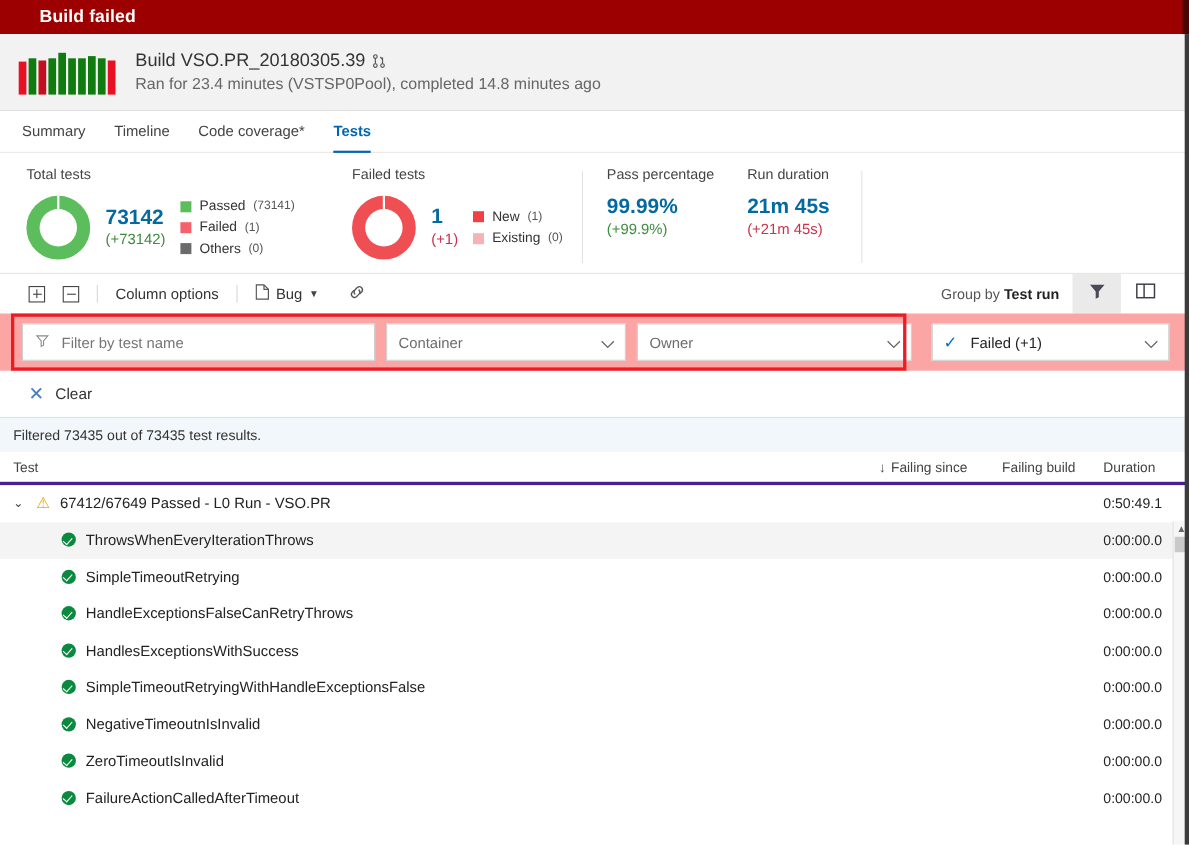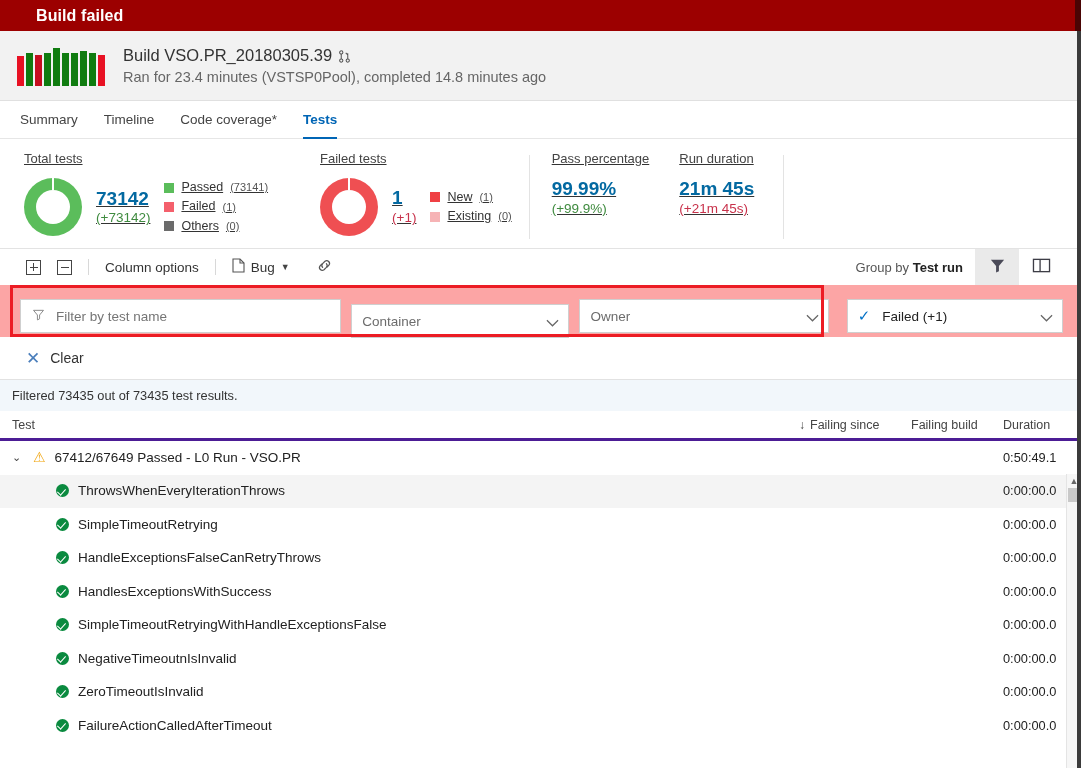--- a/index.html
+++ b/index.html
@@ -61,21 +61,20 @@
   .tab.active:after {
     content: ""; position: absolute; left: 0; right: 0; bottom: 0;
     height: 2px; background: #0065b5;
   }
 
   
   .summary {
     height: 110px; display: flex; align-items: flex-start;
     border-bottom: 1px solid #e3e3e3; background: #fff;
     padding-top: 12px;
-    text-decoration: underline;
   }
   .sum-card { padding: 0 18px 0 24px; height: 88px; position: relative; }
   .sum-card.div:after {
     content:""; position:absolute; right:0; top:4px; bottom: 0; width:1px; background:#e3e3e3;
   }
   .sum-label { font-size: 13px; color: #444; margin-bottom: 12px; }
   .sum-body { display: flex; align-items: center; gap: 14px; }
   .donut { width: 58px; height: 58px; border-radius: 50%; position: relative; }
   .donut:after {
     content:""; position:absolute; left:12px; top:12px; width:34px; height:34px;
@@ -125,21 +124,21 @@
   }
   .filters {
     display: flex; align-items: center; gap: 10px; padding: 9px 18px 0 20px;
   }
   .fld {
     height: 34px; border: 1px solid #cfcfcf; background: #fff;
     display: flex; align-items: center; padding: 0 10px; font-size: 13.5px; color: #6c6c6c;
   }
   .fld.name { width: 330px; gap: 10px; }
   .fld.sel { justify-content: space-between; }
-  .fld.container { width: 224px; margin-top: 10px; }
+  .fld.container { width: 224px; }
   .fld.owner { width: 256px; }
   .fld.status { width: 222px; color: #222; gap: 12px; justify-content: flex-start; position: relative;}
   .fld.status .chev { position: absolute; right: 10px; }
   .chev { width: 12px; height: 12px; color: #666; }
   .check { color: #0070c6; font-size: 15px; }
 
   .clear-row { height: 42px; display: flex; align-items: center; padding-left: 26px; }
   .clear-btn { display: flex; align-items: center; gap: 10px; font-size: 14px; color: #333; cursor: pointer; }
   .x-ico { color: #4a7ebb; font-size: 17px; line-height: 1; }
 

